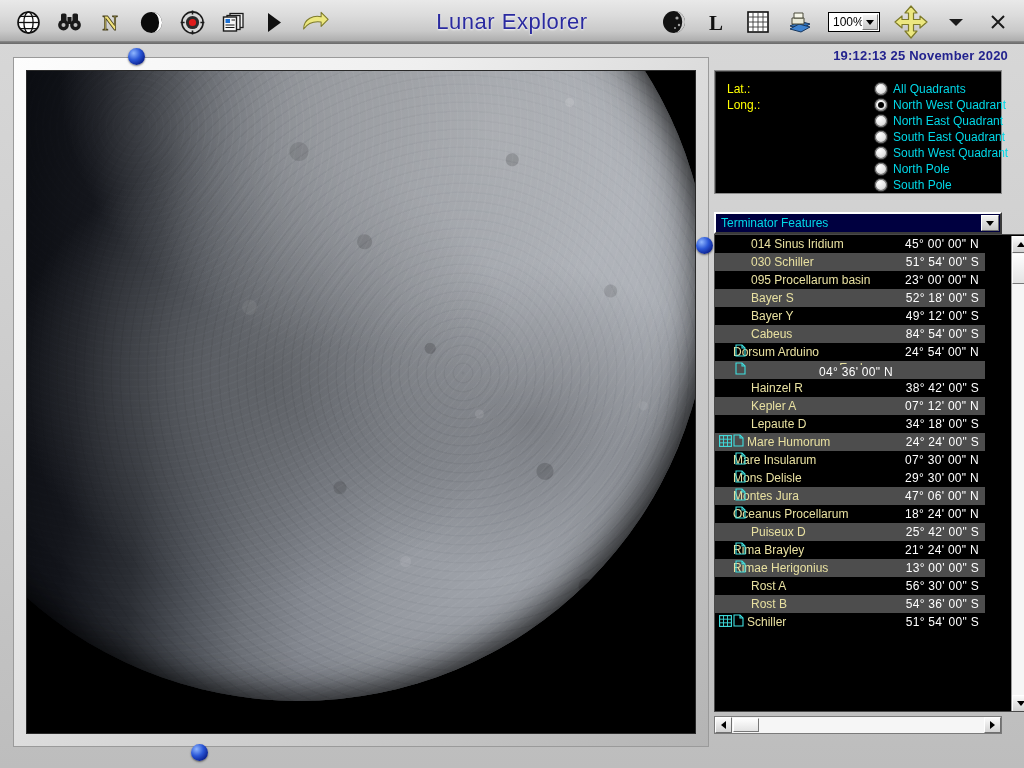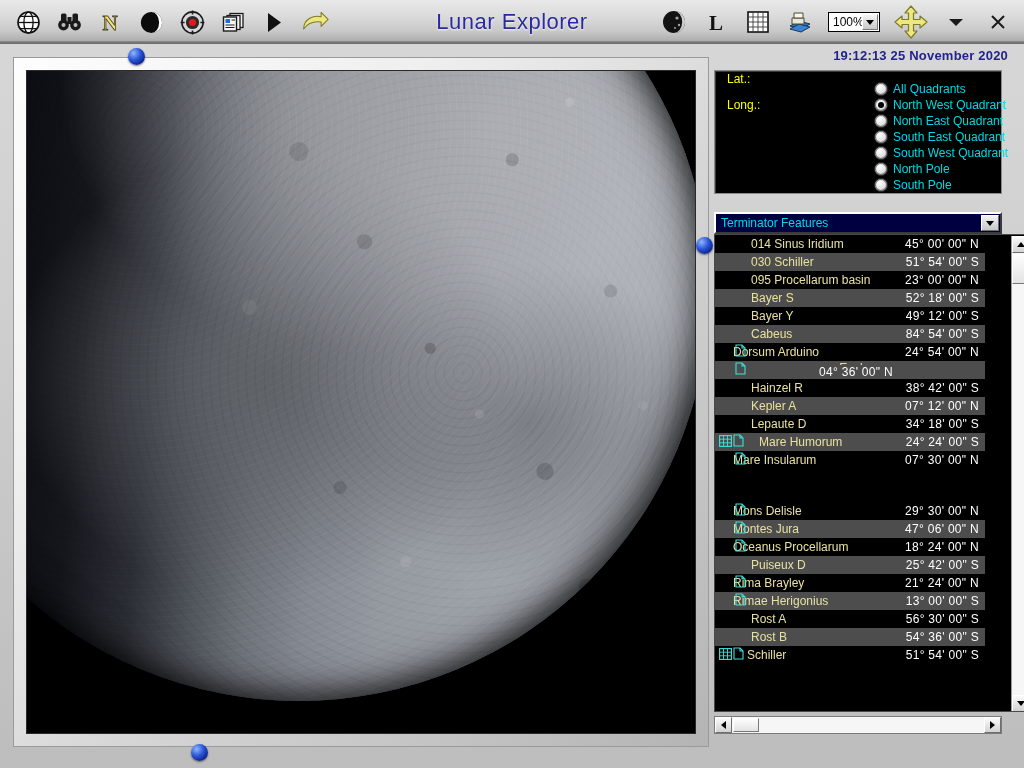--- a/index.html
+++ b/index.html
@@ -119,21 +119,21 @@
     cursor:pointer;
   }
 
   
   #quadpanel{
     position:absolute; left:714px; top:70px; width:288px; height:124px;
     background:#000; border:1px solid #8a8a8a;
     box-shadow: inset 1px 1px 0 #3a3a3a;
   }
   .ll{ position:absolute; left:12px; color:#ffff00; font-size:12px; }
-  #lat-label{ top:1px;text-align:center; }
+  #lat-label{ top:11px;text-align:center; }
   #long-label{ top:27px; }
   .radios{ position:absolute; left:160px; top:10px; }
   .radiorow{ display:flex; align-items:center; height:16px; margin-bottom:0px; cursor:pointer; }
   .radio{
     width:12px; height:12px; border-radius:50%; margin-right:6px; flex:0 0 12px;
     background:radial-gradient(circle at 35% 30%, #ffffff 0%, #e2e2e2 55%, #9a9a9a 100%);
     box-shadow: inset 0 0 0 1px #6d6d6d, 0 0 0 1px #2b2b2b;
     position:relative;
   }
   .radio.on:after{
@@ -474,21 +474,21 @@
         <div class="row alt" style="padding-left: 36px;">
           <span class="ic"></span>
           <span class="name">Kepler A</span>
           <span class="coord">07° 12' 00" N</span>
         </div>
         <div class="row even" style="padding-left: 36px;">
           <span class="ic"></span>
           <span class="name">Lepaute D</span>
           <span class="coord">34° 18' 00" S</span>
         </div>
-        <div class="row alt" style="padding-left: 44px;">
+        <div class="row alt" style="padding-left: 32px;">
           <span class="ic" style="left: 2px;">
             <span><svg width="13" height="12" viewBox="0 0 13 12">
                 <rect x="0.6" y="0.6" width="11.8" height="10.8" fill="none" stroke="#3fe0e0" stroke-width="1.1"></rect>
                 <path d="M4.5 0.6 v10.8 M8.5 0.6 v10.8 M0.6 4.2 h11.8 M0.6 7.8 h11.8" stroke="#3fe0e0" stroke-width="0.9"></path>
               </svg></span>
             <span><svg width="11" height="13" viewBox="0 0 11 13">
                 <path d="M1 1 h6 l3 3 v8 h-9 Z" fill="none" stroke="#3fe0e0" stroke-width="1.1"></path>
                 <path d="M7 1 v3 h3" fill="none" stroke="#3fe0e0" stroke-width="1.1"></path>
               </svg></span>
           </span>
@@ -498,21 +498,21 @@
         <div class="row even" style="padding-left: 18px;">
           <span class="ic" style="left: 18px;">
             <span><svg width="11" height="13" viewBox="0 0 11 13">
                 <path d="M1 1 h6 l3 3 v8 h-9 Z" fill="none" stroke="#3fe0e0" stroke-width="1.1"></path>
                 <path d="M7 1 v3 h3" fill="none" stroke="#3fe0e0" stroke-width="1.1"></path>
               </svg></span>
           </span>
           <span class="name">Mare Insularum</span>
           <span class="coord">07° 30' 00" N</span>
         </div>
-        <div class="row even" style="padding-left: 18px; margin-top: 33px;">
+        <div class="row even" style="padding-left: 18px;">
           <span class="ic" style="left: 18px;">
             <span><svg width="11" height="13" viewBox="0 0 11 13">
                 <path d="M1 1 h6 l3 3 v8 h-9 Z" fill="none" stroke="#3fe0e0" stroke-width="1.1"></path>
                 <path d="M7 1 v3 h3" fill="none" stroke="#3fe0e0" stroke-width="1.1"></path>
               </svg></span>
           </span>
           <span class="name">Mons Delisle</span>
           <span class="coord">29° 30' 00" N</span>
         </div>
         <div class="row alt" style="padding-left: 18px;">

